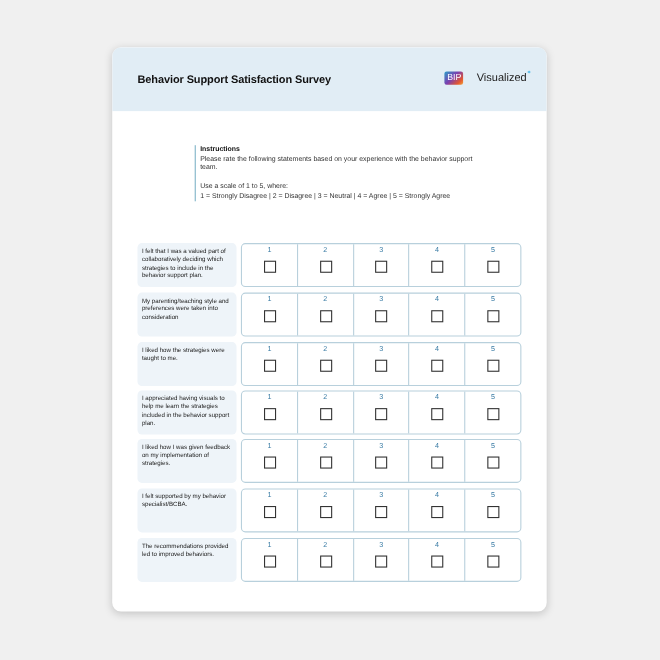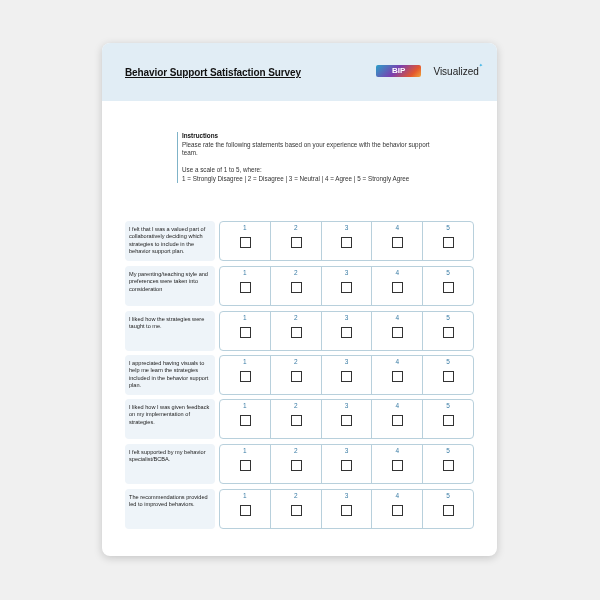--- a/index.html
+++ b/index.html
@@ -1,21 +1,21 @@
 <!DOCTYPE html>
 <html><head>
 <meta charset="utf-8">
 <style>
   html,body{margin:0;padding:0;}
   body{width:600px;height:600px;background:#f0f0f0;position:relative;overflow:hidden;font-family:"Liberation Sans",sans-serif;}
   .card{position:absolute;left:102px;top:43px;width:395px;height:513px;background:#fff;border-radius:8px;box-shadow:0 2px 8px rgba(0,0,0,0.18);overflow:hidden;}
   .header{position:absolute;left:0;top:0;width:395px;height:58px;background:#e1edf5;}
-  .title{position:absolute;left:23px;top:24px;font-size:10px;font-weight:bold;color:#111;letter-spacing:-0.1px;text-decoration:underline;}
+  .title{position:absolute;left:23px;top:24px;font-size:10px;font-weight:bold;color:#111;letter-spacing:-0.1px;}
   .logo{position:absolute;right:14px;top:22px;display:flex;align-items:center;}
-  .logo-badge{font-size:8px;font-weight:bold;color:#fff;padding:1px 16px;border-radius:2px;background:linear-gradient(135deg,#2aa0c8 0%,#7b3fb0 45%,#e4572e 80%,#f0a53a 100%);line-height:10px;text-align:right;}
+  .logo-badge{font-size:8px;font-weight:normal;color:#fff;padding:1px 2px;border-radius:2px;background:linear-gradient(135deg,#2aa0c8 0%,#7b3fb0 45%,#e4572e 80%,#f0a53a 100%);line-height:10px;text-align:right;}
   .logo-text{font-size:10px;color:#222;margin-left:12px;}
   .logo-spark{font-size:5px;color:#3cb4e6;position:relative;top:-6px;}
   .instructions{position:absolute;left:75px;top:89px;width:250px;border-left:1px solid #7fb3c8;padding-left:4px;font-size:6.3px;color:#333;line-height:8.5px;}
   .instructions .ititle{font-weight:bold;color:#111;}
   .row{position:absolute;left:23px;width:349px;height:40px;}
   .qlabel{position:absolute;left:0;top:0;width:90px;height:40px;background:#eef4f9;border-radius:4px;box-sizing:border-box;padding:5px 4px;font-size:5.6px;line-height:7.4px;color:#222;}
   .grid{position:absolute;left:94px;top:0;width:255px;height:40px;border:1px solid #b8d0dc;border-radius:4px;box-sizing:border-box;display:flex;}
   .cell{flex:1;border-left:1px solid #b8d0dc;position:relative;}
   .cell:first-child{border-left:none;}
   .num{position:absolute;top:2px;left:0;right:0;text-align:center;font-size:6.5px;color:#3a7ca5;}

